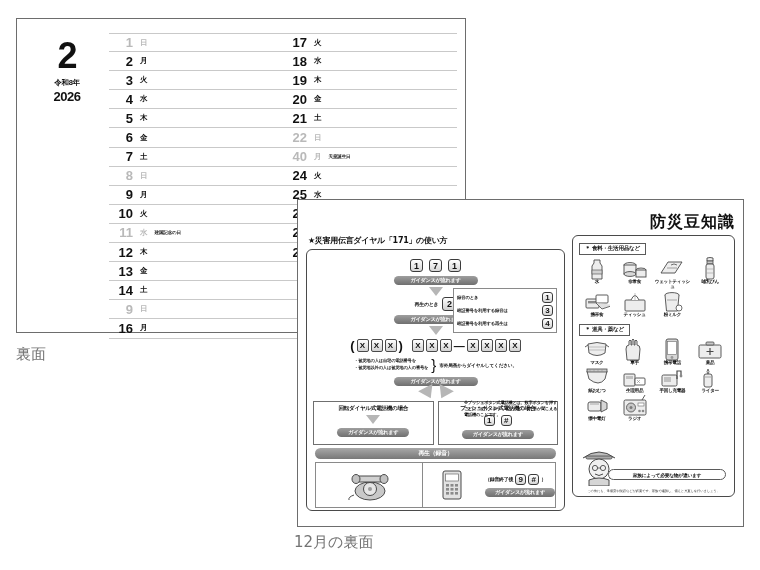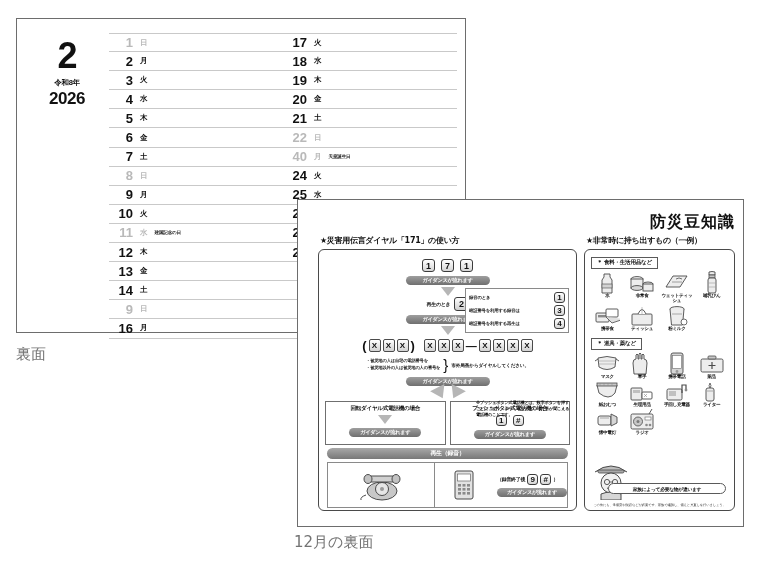--- a/index.html
+++ b/index.html
@@ -12,21 +12,21 @@
 
   
   #calendar-sheet{
     position:absolute; left:16px; top:18px; width:450px; height:315px;
     background:#fff; border:1px solid #6d6d6d; z-index:1;
   }
   .cal-inner{ position:relative; width:100%; height:100%; padding:10px 8px 6px 8px; display:flex; }
   .month-block{ width:84px; flex:0 0 84px; text-align:center; padding-top:10px; }
   .month-num{ font-size:36px; font-weight:bold; line-height:0.95; letter-spacing:-1px; }
   .month-era{ font-size:7.5px; font-weight:bold; margin-top:5px; letter-spacing:-0.3px;}
-  .month-year{ font-size:17px; font-weight:bold; letter-spacing:-0.5px; margin-top:1px;}
+  .month-year{ font-size:13px; font-weight:bold; letter-spacing:-0.5px; margin-top:1px;}
 
   .day-cols{ flex:1; display:flex; gap:0px; padding-top:4px;}
   .day-col{ flex:1 1 50%; }
   .day-row{
     height:19.1px; display:flex; align-items:center;
     border-bottom:1px solid #c9c9c9; padding-left:4px; gap:4px;
   }
   .day-row:first-child{ border-top:1px solid #c9c9c9; }
   .d-num{ font-size:13px; font-weight:bold; width:20px; text-align:right; line-height:1;}
   .d-wd{ font-size:7.5px; font-weight:bold; margin-left:3px; }
@@ -51,21 +51,21 @@
     position:absolute; left:297px; top:199px; width:447px; height:328px;
     background:#fff; border:1px solid #6d6d6d; z-index:2;
   }
   .bosai-inner{ position:relative; width:100%; height:100%; padding:6px 8px; }
   .bosai-title{
     text-align:right; font-size:16px; font-weight:bold; letter-spacing:1px;
     margin-top:6px; margin-bottom:2px;
     font-family:"DejaVu Sans","Liberation Sans",sans-serif;
   }
   .cols{ display:flex; gap:7px; height:283px; }
-  .col-left{ flex:0 0 259px;margin-left:12px; }
+  .col-left{ flex:0 0 259px; }
   .col-right{ flex:1; }
   .sec-head{
     font-size:8px; font-weight:bold; margin:0 0 3px 2px; letter-spacing:-0.3px;
     font-family:"DejaVu Sans","Liberation Sans",sans-serif;
   }
 
   .panel{ border:1.3px solid #4a4a4a; border-radius:6px; height:262px; position:relative; background:#fff;}
 
   
   .keys{ display:flex; justify-content:center; gap:6px; margin-top:9px; }
@@ -437,21 +437,20 @@
                 </div>
                 <div class="guide" style="width:70px;margin-top:3px">ガイダンスが流れます</div>
               </div>
             </div>
           </div>
 
         </div>
       </div>
 
       <div class="col-right">
-        <div class="sec-head">★非常時に持ち出すもの（一例）</div>
         <div class="panel">
 
           <div class="sub-head">＊ 食料・生活用品など</div>
           <div class="items" id="group1">
               <div class="item">
                 <svg width="26" height="24" viewBox="0 0 26 24" class="sv">
                   <path d="M10 3 h6 v3 l2 3 v13 h-10 V9 l2 -3 z" stroke="#4a4a4a" stroke-width="0.9" fill="#ededed"></path>
                   <rect x="8" y="13" width="10" height="4" fill="#d2d2d2" stroke="#4a4a4a" stroke-width="0.6"></rect>
                 </svg>
                 <span class="cap">水</span>

